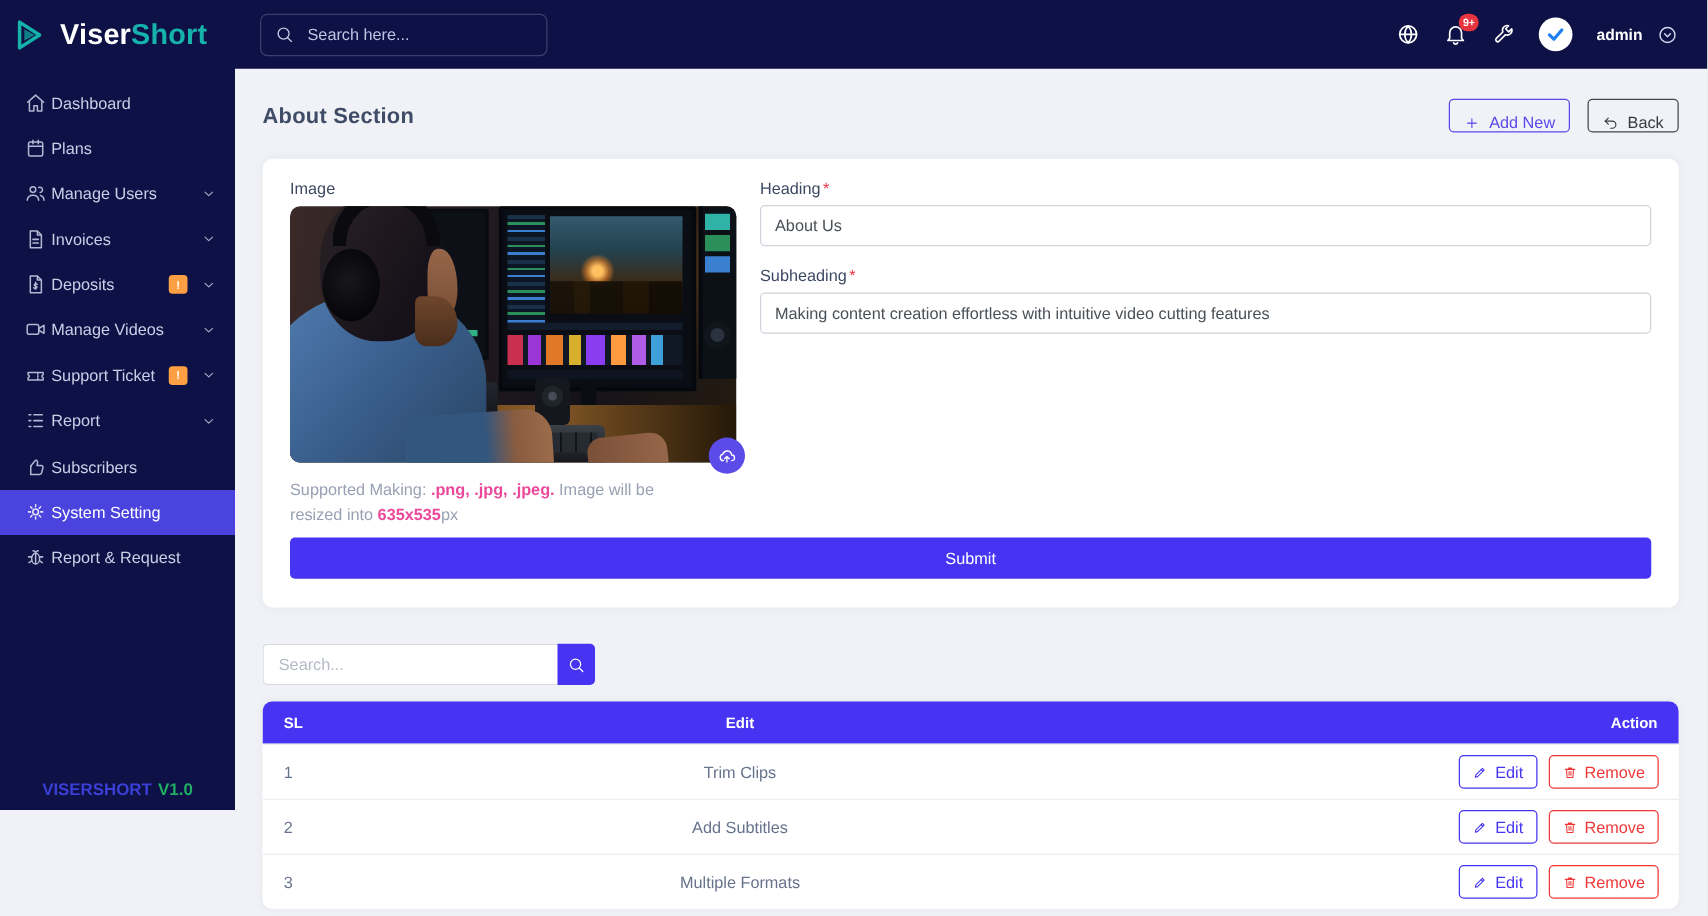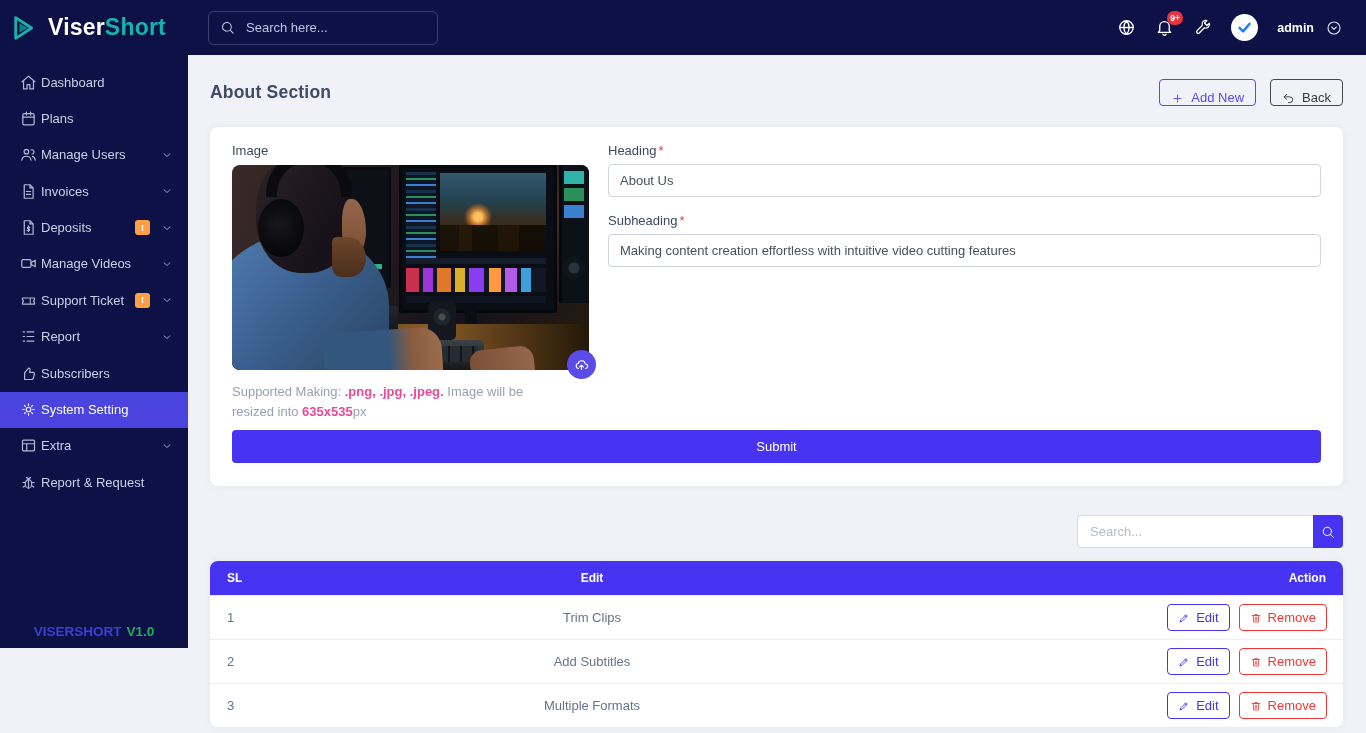--- a/index.html
+++ b/index.html
@@ -132,21 +132,21 @@
          border-radius:20% 80% 70% 40%}
   .arm{left:92px;bottom:-8px;width:118px;height:48px;transform:rotate(-4deg);
        background:linear-gradient(90deg,#33567e 0 55%,#8a5c40 75%,#9c6c4c);border-radius:14px 22px 6px 6px}
   .hand2{left:238px;bottom:-6px;width:64px;height:28px;transform:rotate(-6deg);
          background:linear-gradient(90deg,#7a5038,#96664a);border-radius:12px 14px 4px 4px}
   .upload-btn{position:absolute;right:-7px;bottom:-9px;width:29px;height:29px;border-radius:50%;
               background:#5b4be8;border:none;color:#fff;display:flex;align-items:center;justify-content:center;z-index:5}
   .upload-btn .ic{width:15px;height:15px}
 
   
-  .search-row{display:flex;justify-content:flex-end;margin-bottom:13px}
+  .search-row{display:flex;margin-bottom:13px}
   .s-input{width:236px;height:33px;border:1px solid #d8dbe0;border-right:none;border-radius:4px 0 0 4px;
            padding:0 12px;font-size:13px;color:#495057;background:#fff;box-sizing:border-box}
   .s-input::placeholder{color:#b4bac6}
   .s-btn{width:30px;height:33px;background:var(--primary,#4634f2);border:none;border-radius:0 4px 4px 0;
          color:#fff;display:flex;align-items:center;justify-content:center}
   .s-btn .ic{width:14px;height:14px}
   .table-card{overflow:hidden}
   .t-head{display:flex;align-items:center;height:34px;background:var(--primary,#4634f2);color:#fff;
           font-size:12px;font-weight:bold}
   .c-sl{width:76px;padding-left:17px;box-sizing:border-box;flex:none}
@@ -302,35 +302,20 @@
   </div>
         <div class="nav-item active">
     <span class="ic nav-ic">
             <svg viewBox="0 0 24 24" fill="none" stroke="currentColor" stroke-width="1.7" stroke-linecap="round" stroke-linejoin="round">
               <circle cx="12" cy="12" r="3.2"></circle>
               <path d="M12 4v2.2M12 17.8V20M20 12h-2.2M6.2 12H4M17.7 6.3l-1.6 1.6M7.9 16.1l-1.6 1.6M17.7 17.7l-1.6-1.6M7.9 7.9 6.3 6.3"></path>
             </svg>
           </span>
     <span class="nav-label">System Setting</span>
 
-  </div>
-        <div class="nav-item">
-    <span class="ic nav-ic">
-            <svg viewBox="0 0 24 24" fill="none" stroke="currentColor" stroke-width="1.7" stroke-linecap="round" stroke-linejoin="round">
-              <rect x="3.5" y="4.5" width="17" height="15" rx="1.5"></rect>
-              <path d="M3.5 9.5h17M9.5 9.5v10"></path>
-            </svg>
-          </span>
-    <span class="nav-label">Extra</span>
-
-    <span class="ic nav-chev">
-            <svg viewBox="0 0 24 24" fill="none" stroke="currentColor" stroke-width="1.7" stroke-linecap="round" stroke-linejoin="round">
-              <path d="M6 9.5 12 15l6-5.5"></path>
-            </svg>
-          </span>
   </div>
         <div class="nav-item">
     <span class="ic nav-ic">
             <svg viewBox="0 0 24 24" fill="none" stroke="currentColor" stroke-width="1.7" stroke-linecap="round" stroke-linejoin="round">
               <ellipse cx="12" cy="14" rx="4.5" ry="6"></ellipse>
               <path d="M12 8a3 3 0 0 1 3-3M12 8a3 3 0 0 0-3-3"></path>
               <path d="M7.5 12H4M7.5 16.5l-3 2M20 12h-3.5M19.5 18.5l-3-2M12 8.5v11"></path>
             </svg>
           </span>
     <span class="nav-label">Report &amp; Request</span>

